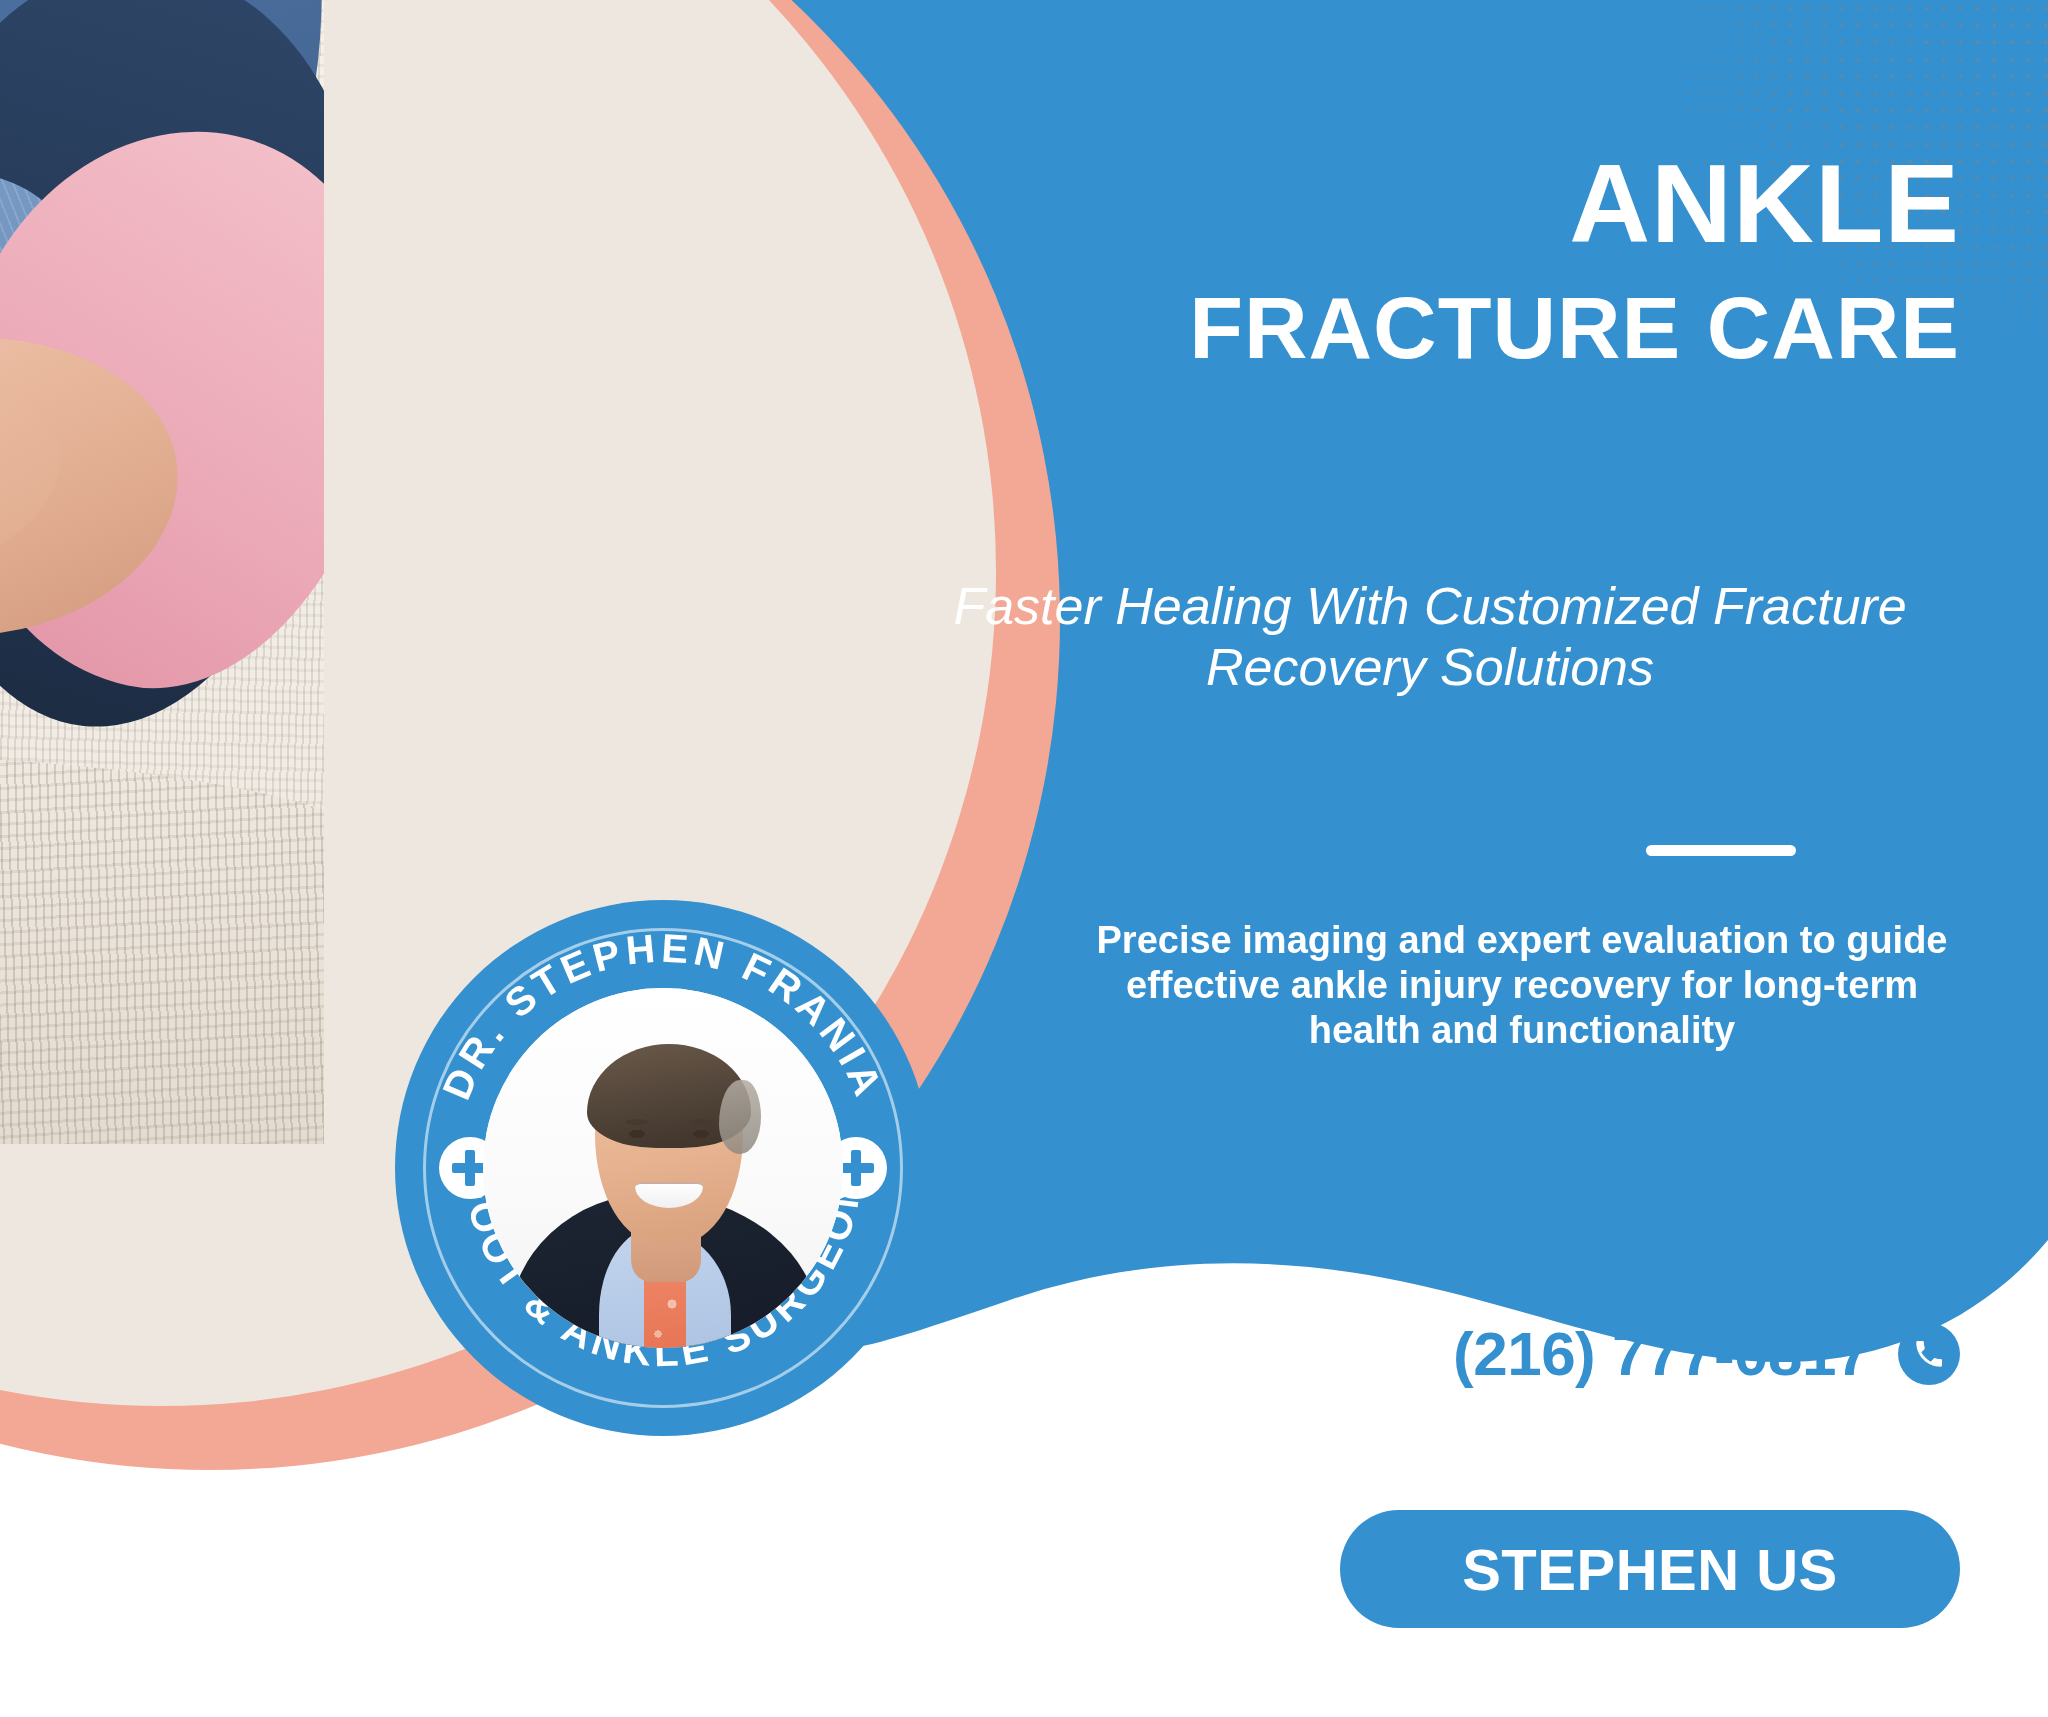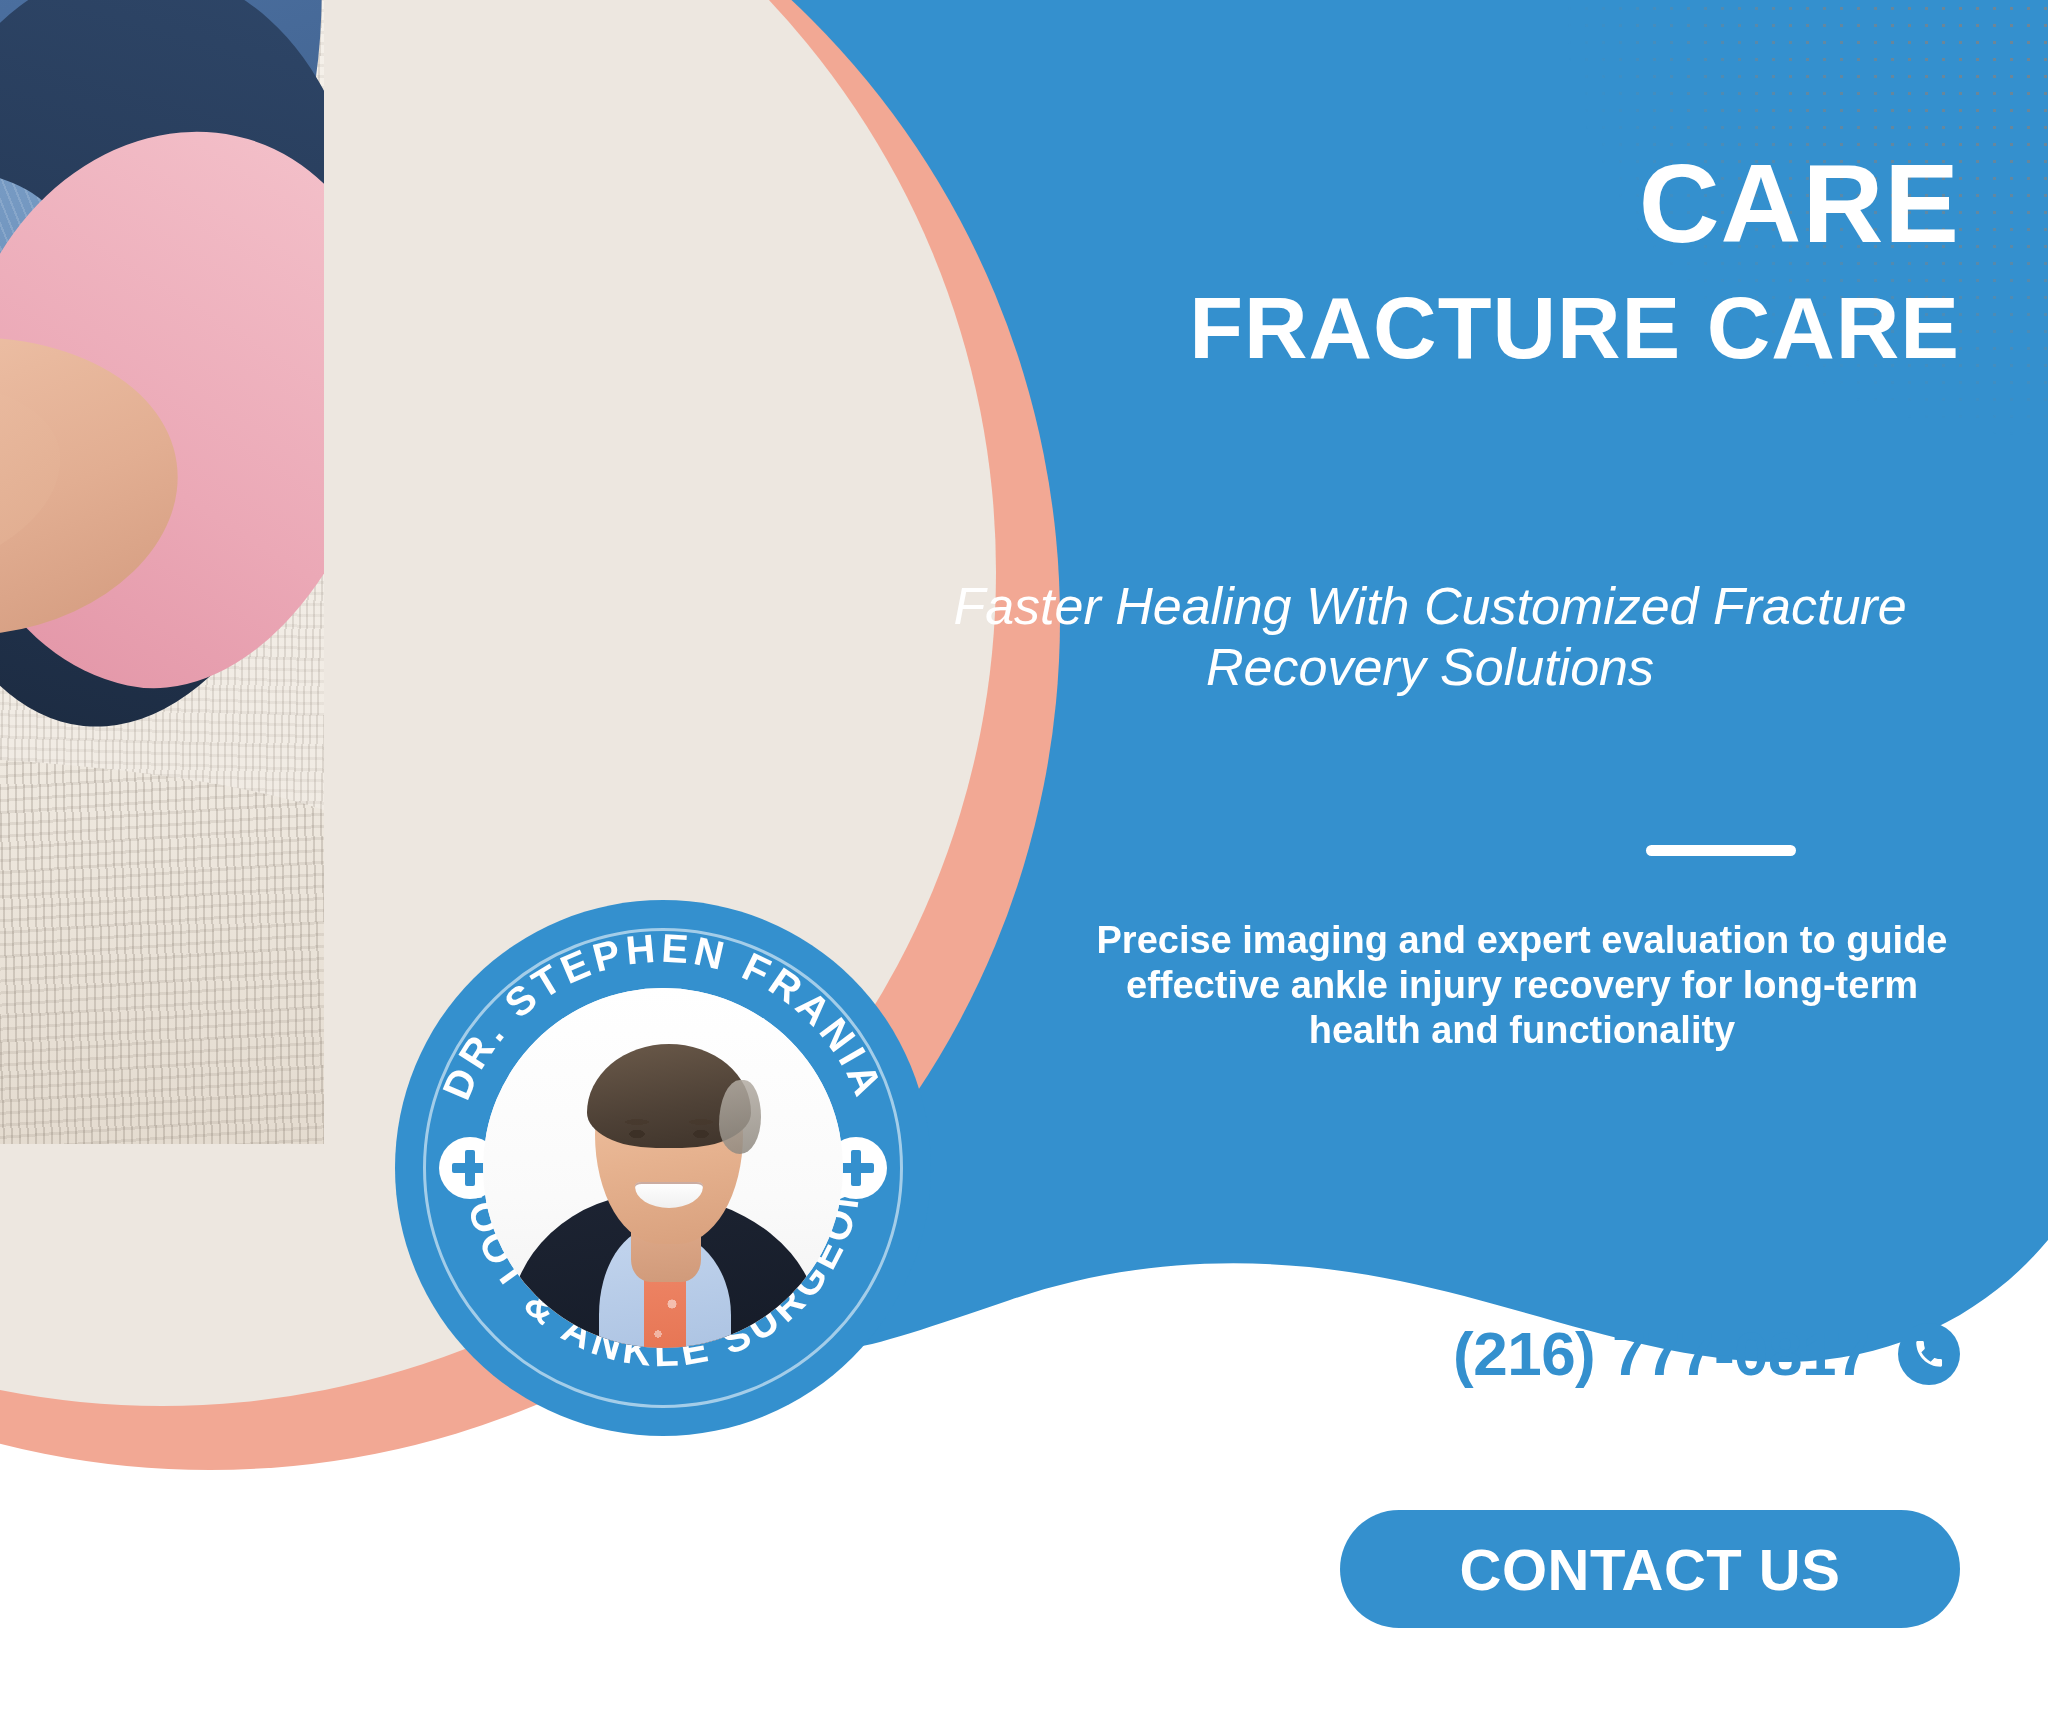--- a/index.html
+++ b/index.html
@@ -396,33 +396,33 @@
         <div class="doc-neck"></div>
         <div class="doc-face"></div>
         <div class="doc-hair"></div>
         <div class="doc-hair-grey"></div>
         <div class="doc-eyes"></div>
         <div class="doc-smile"></div>
       </div>
     </div>
   </div>
 
-  <div class="headline-1">CARE</div>
+  <div class="headline-1">ANKLE</div>
   <div class="headline-2">FRACTURE CARE</div>
 
   <div class="subhead">Faster Healing With Customized Fracture Recovery Solutions</div>
 
   <div class="divider"></div>
 
   <div class="body-copy">Precise imaging and expert evaluation to guide effective ankle injury recovery for long-term health and functionality</div>
 
   <div class="phone-row">
     <span class="phone-number">(216) 777-0817</span>
     <span class="phone-badge">
       <svg width="34" height="34" viewBox="0 0 24 24" aria-hidden="true">
         <path fill="#ffffff" d="M6.6 10.8c1.4 2.8 3.8 5.1 6.6 6.6l2.2-2.2c.3-.3.7-.4 1.1-.2 1.2.4 2.4.6 3.7.6.6 0 1 .4 1 1V20c0 .6-.4 1-1 1C10.7 21 3 13.3 3 3.9c0-.6.4-1 1-1h3.4c.6 0 1 .4 1 1 0 1.3.2 2.5.6 3.7.1.4 0 .8-.2 1.1l-2.2 2.1z"></path>
       </svg>
     </span>
   </div>
 
-  <button class="cta" type="button">CONTACT US</button>
+  <button class="cta" type="button">STEPHEN US</button>
 
 </div>
 
 </body></html>

